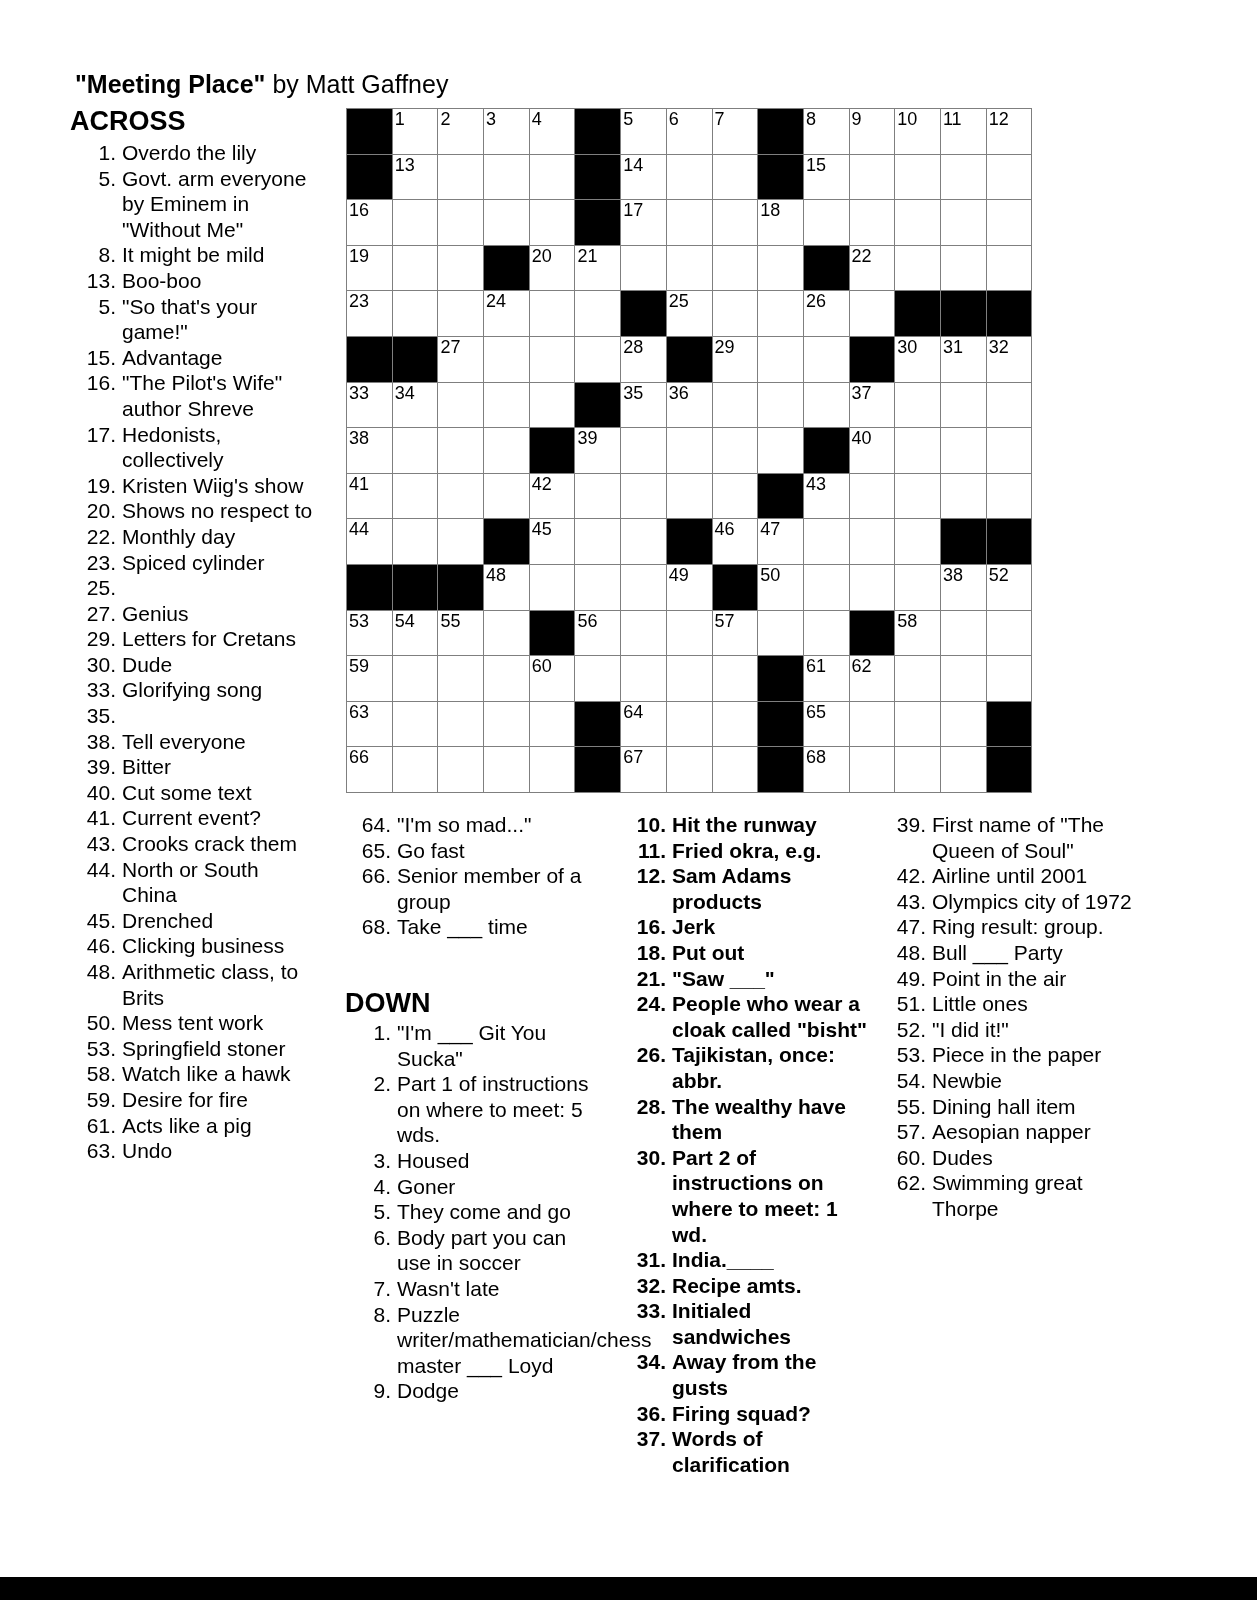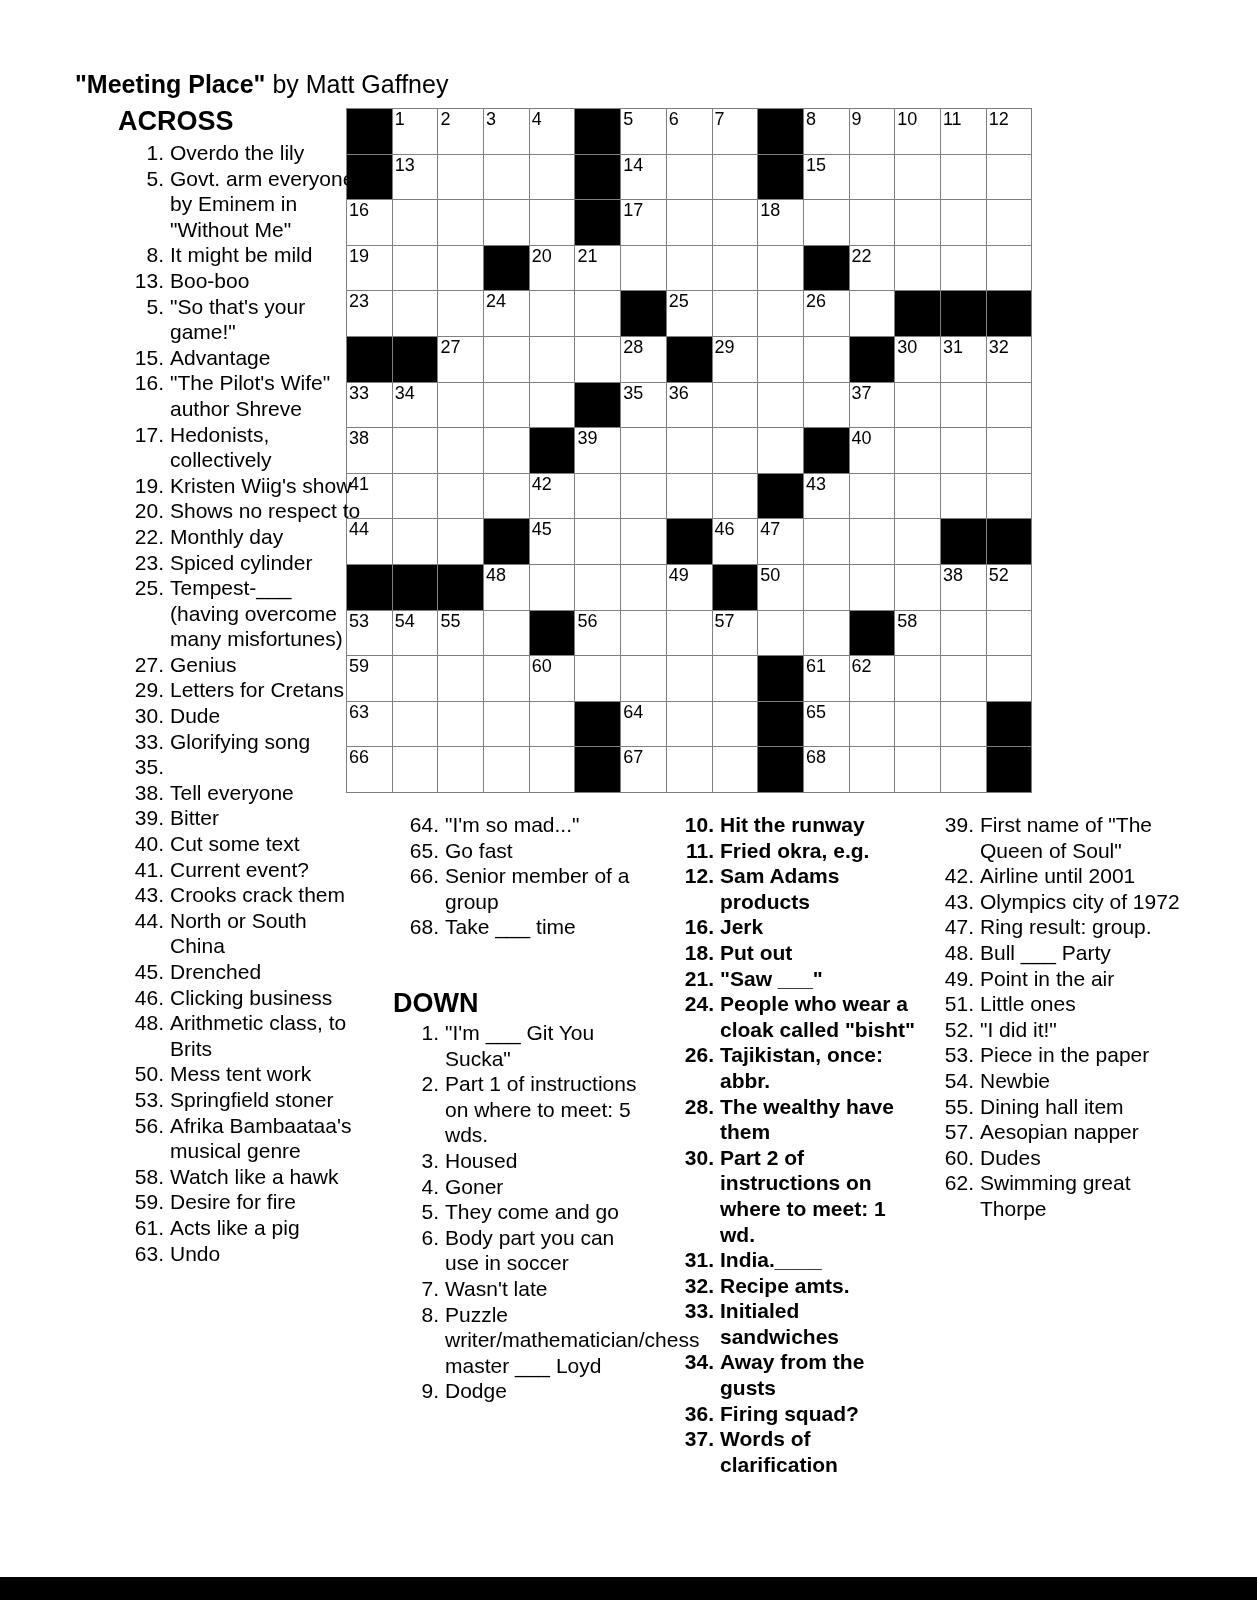--- a/index.html
+++ b/index.html
@@ -29,21 +29,21 @@
   }
   .cell { background:#fff; position:relative; }
   .cell.black { background:#000; }
   .cnum {
     position:absolute; top:0px; left:2px;
     font-size:18px; line-height:1.12;
     color:#000;
   }
 
   
-  .clue-col { position:absolute; font-size:21px; line-height:25.6px;margin-left:48px; }
+  .clue-col { position:absolute; font-size:21px; line-height:25.6px; }
   .clue-header { font-size:27px; font-weight:bold; line-height:30px; margin-bottom:4px; }
   .clue { display:flex; }
   .clue .num {
     flex:0 0 52px; text-align:right; padding-right:6px;
     box-sizing:border-box; white-space:nowrap;
   }
   .clue .txt { flex:1 1 auto; }
 
   #col-across { left:70px;  top:106px; width:248px; }
   #col-two    { left:345px; top:812px; width:250px; }
@@ -473,21 +473,20 @@
       <div class="clue">
         <span class="num">22.</span>
         <span class="txt">Monthly day</span>
       </div>
       <div class="clue">
         <span class="num">23.</span>
         <span class="txt">Spiced cylinder</span>
       </div>
       <div class="clue">
         <span class="num">25.</span>
-        <span class="txt">Tempest-___ (having overcome many misfortunes)</span>
       </div>
       <div class="clue">
         <span class="num">27.</span>
         <span class="txt">Genius</span>
       </div>
       <div class="clue">
         <span class="num">29.</span>
         <span class="txt">Letters for Cretans</span>
       </div>
       <div class="clue">
@@ -539,24 +538,20 @@
       </div>
       <div class="clue">
         <span class="num">50.</span>
         <span class="txt">Mess tent work</span>
       </div>
       <div class="clue">
         <span class="num">53.</span>
         <span class="txt">Springfield stoner</span>
       </div>
       <div class="clue">
-        <span class="num">56.</span>
-        <span class="txt">Afrika Bambaataa's musical genre</span>
-      </div>
-      <div class="clue">
         <span class="num">58.</span>
         <span class="txt">Watch like a hawk</span>
       </div>
       <div class="clue">
         <span class="num">59.</span>
         <span class="txt">Desire for fire</span>
       </div>
       <div class="clue">
         <span class="num">61.</span>
         <span class="txt">Acts like a pig</span>

